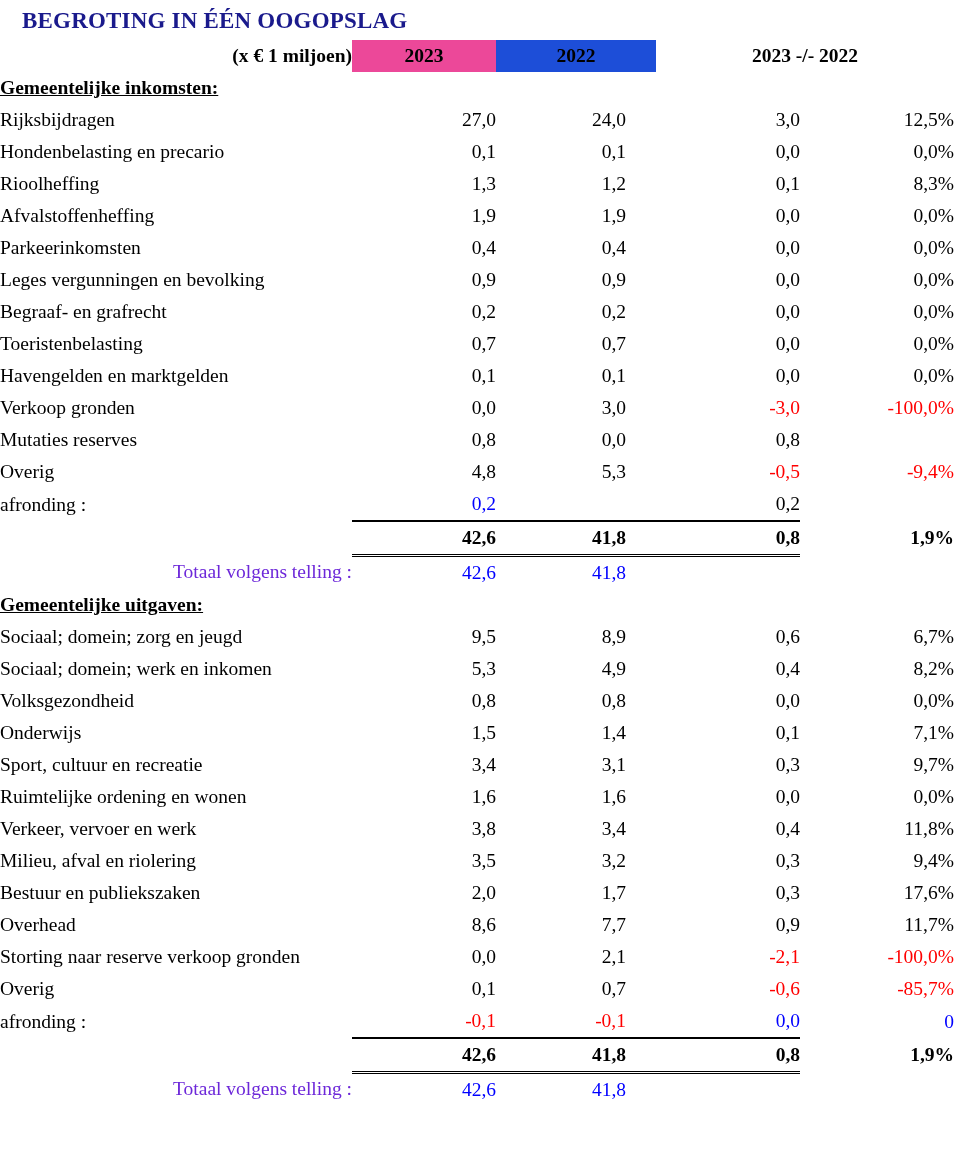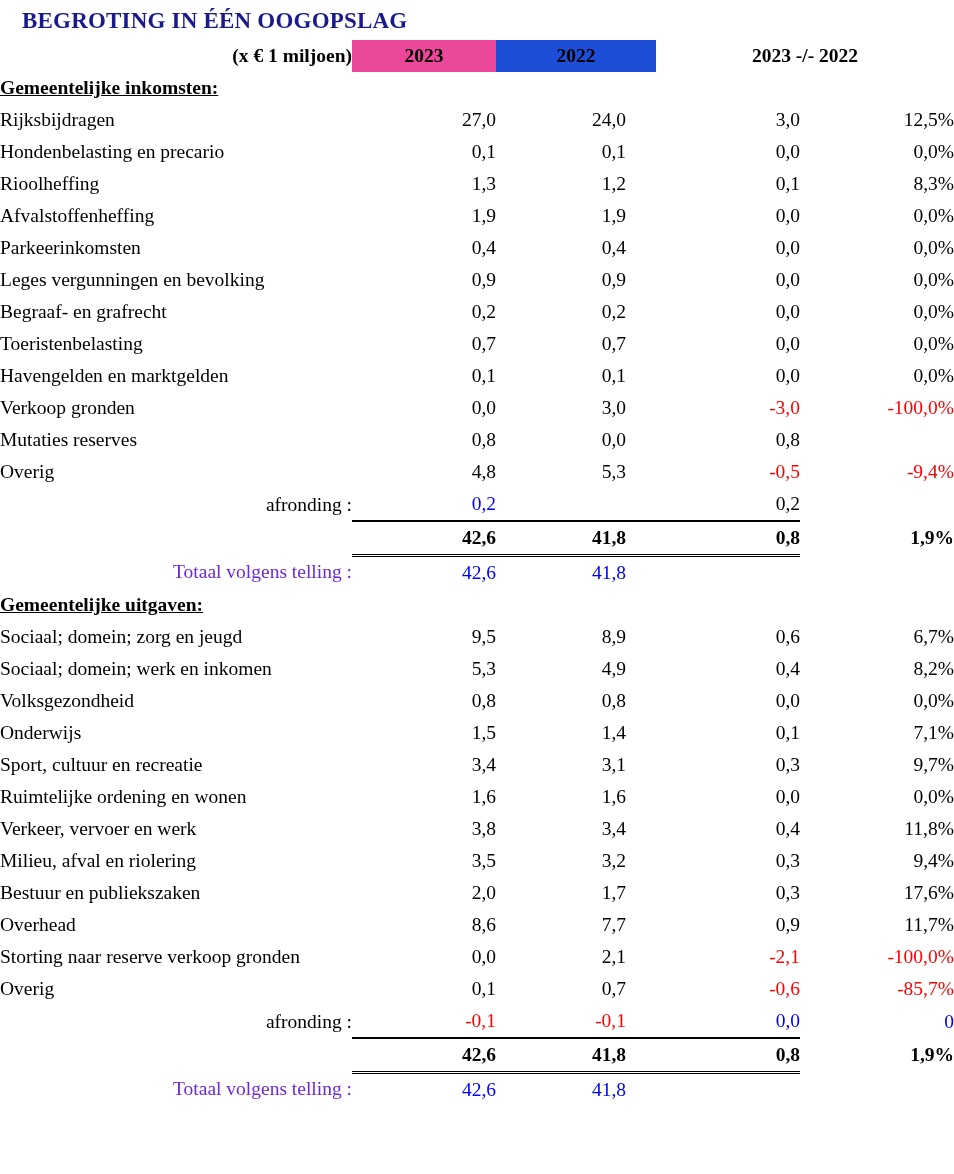--- a/index.html
+++ b/index.html
@@ -91,21 +91,20 @@
     margin-left: 40px;
   }
 
   .red { color: #ff0000; }
   .blue { color: #0000ff; }
 
   .small {
     font-size: 17px;
   }
   .afr-label {
-    text-align: right;
     padding-right: 24px;
     font-size: 17px;
   }
   .tvt-label {
     text-align: right;
     padding-right: 24px;
     font-size: 17px;
     color: #6d28d9;
   }
   .totrow td { font-weight: bold; height: 34px; }

